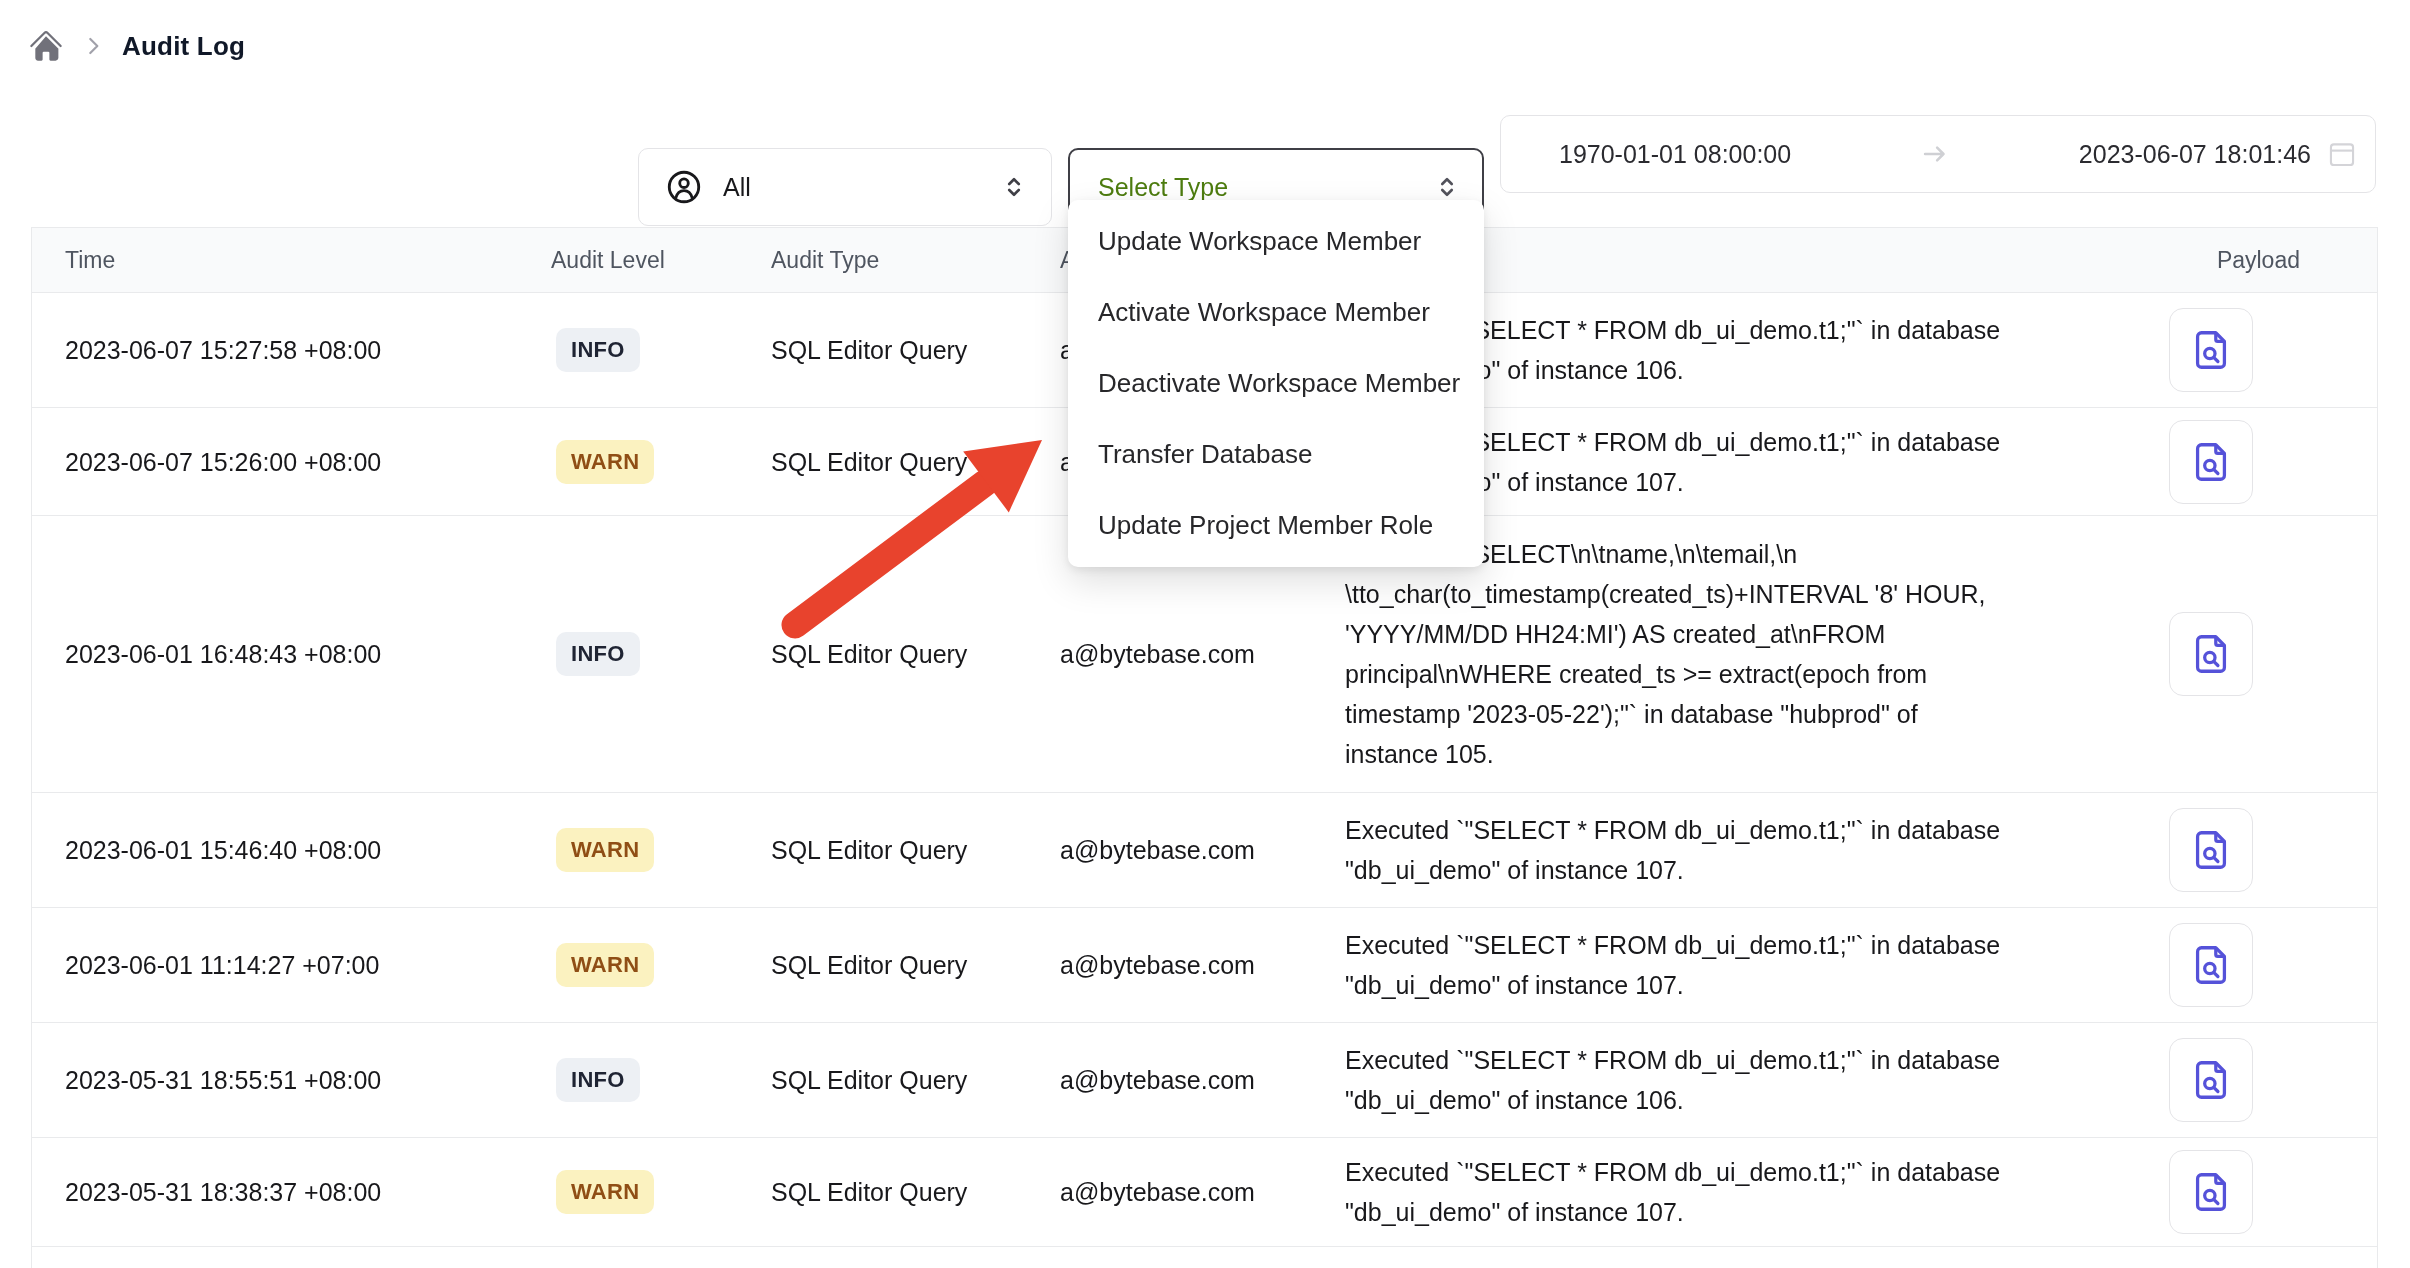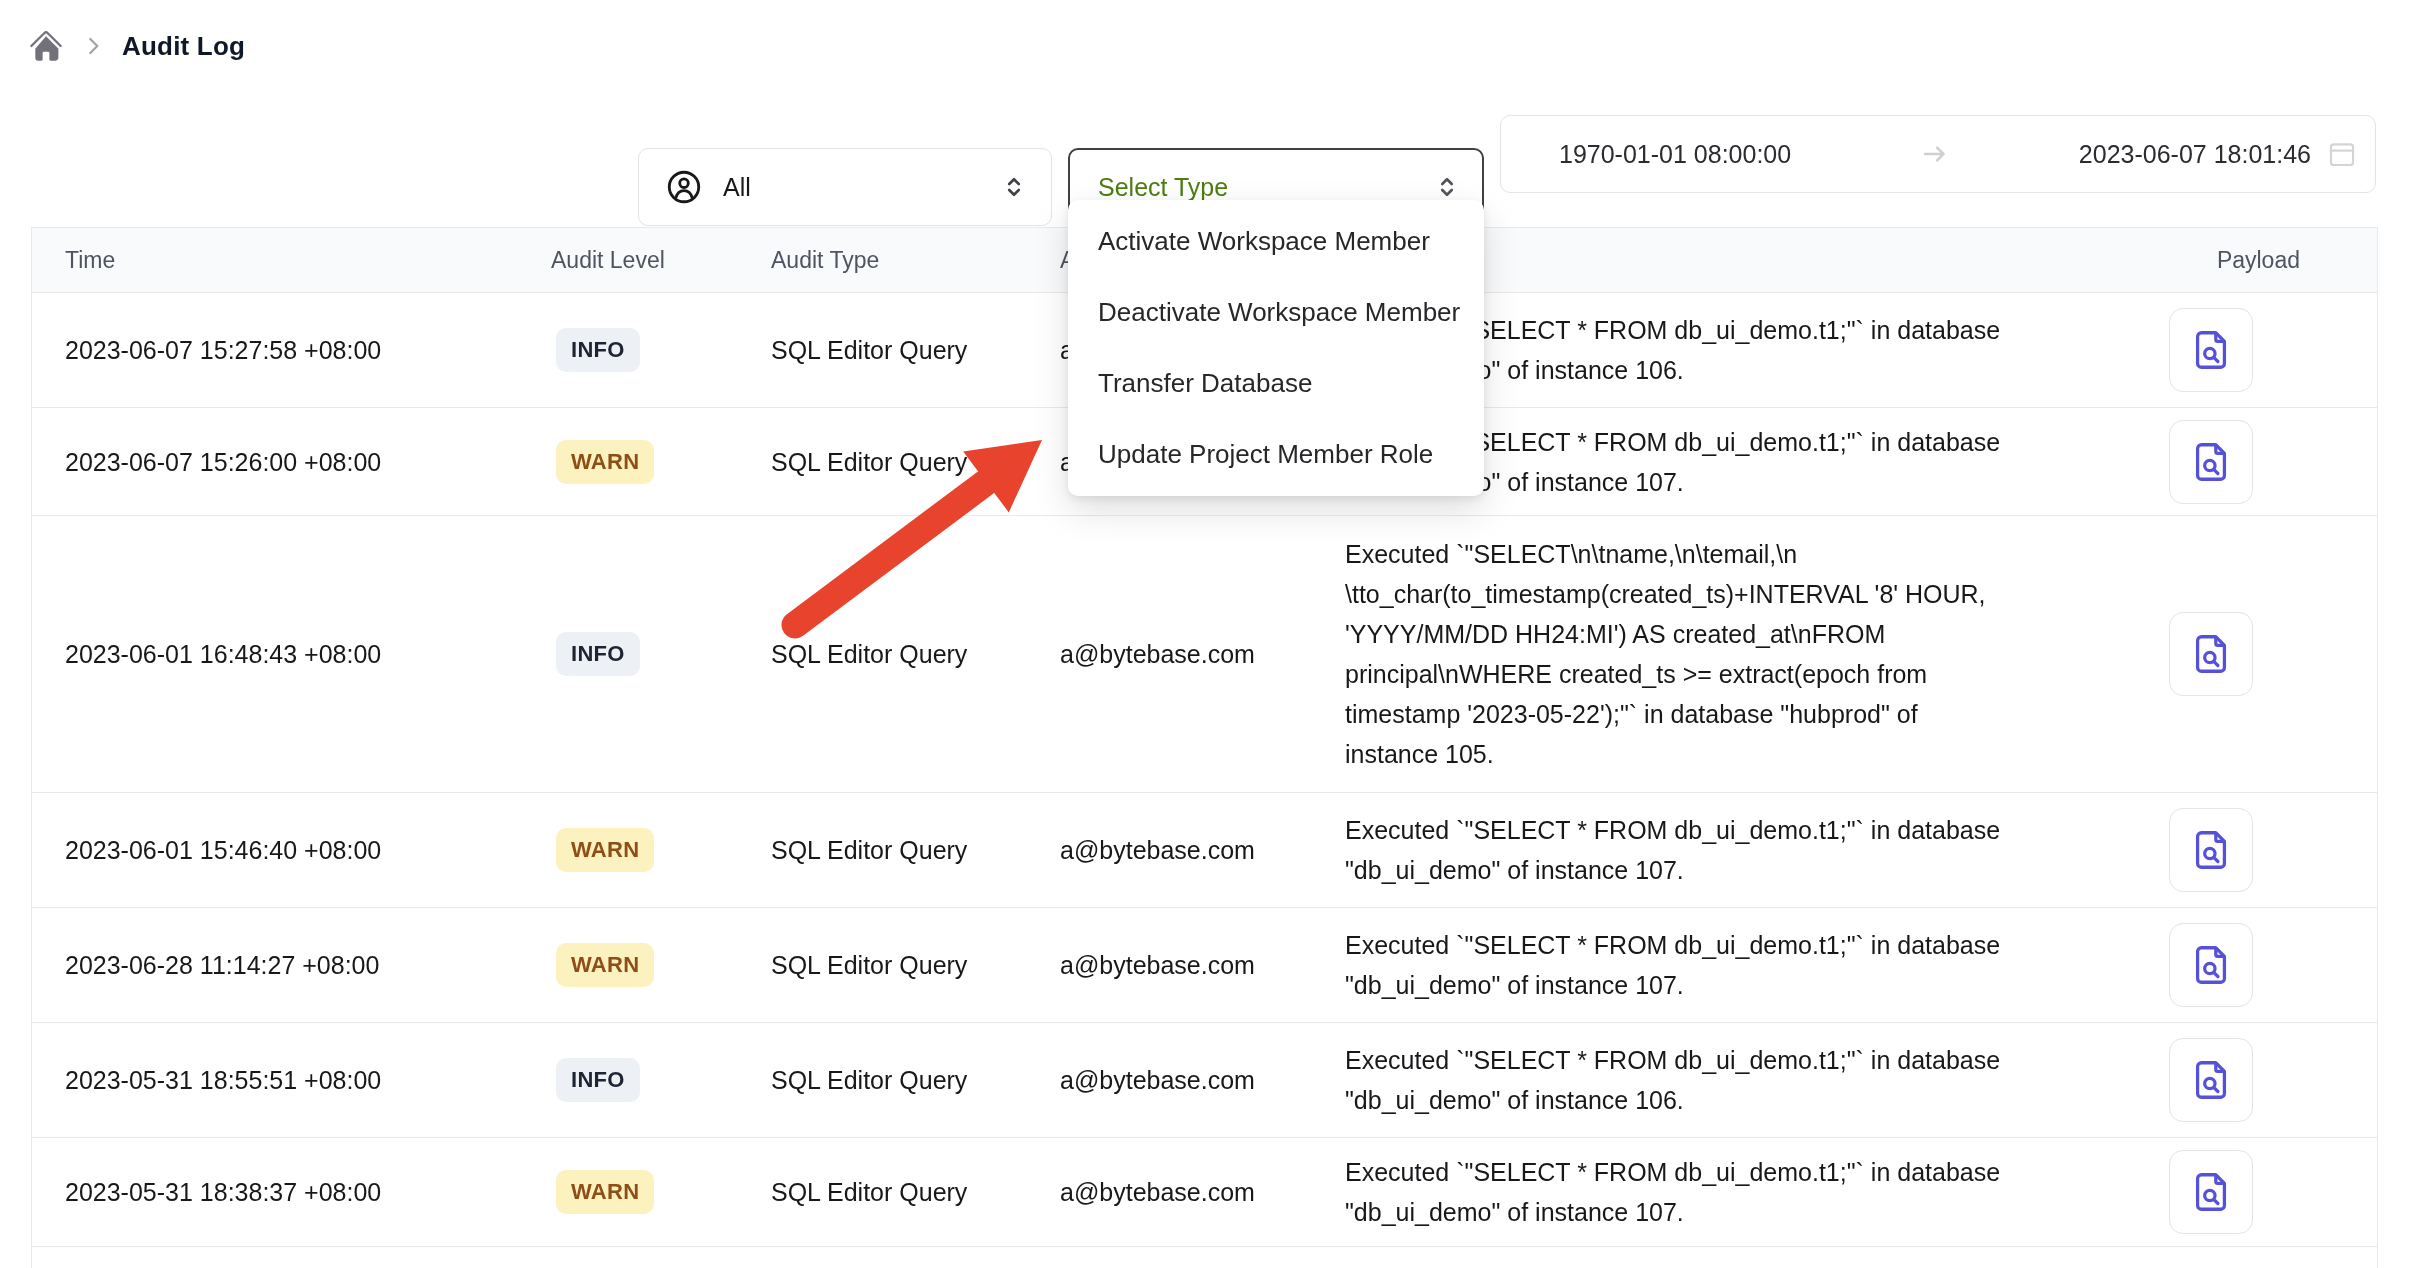--- a/index.html
+++ b/index.html
@@ -183,21 +183,21 @@
     <span class="cell c-comment">Executed `"SELECT * FROM db_ui_demo.t1;"` in database
 "db_ui_demo" of instance 107.</span>
     <button class="payload-btn">
       <svg class="icon" width="46" height="46">
           <use href="#i-filesearch"></use>
         </svg>
     </button>
   </div>
 
   <div class="trow rh-a">
-    <span class="cell c-time">2023-06-28 11:14:27 +08:00</span>
+    <span class="cell c-time">2023-06-01 11:14:27 +07:00</span>
     <span class="cell c-level"><span class="badge badge-warn">WARN</span></span>
     <span class="cell c-type">SQL Editor Query</span>
     <span class="cell c-actor">a@bytebase.com</span>
     <span class="cell c-comment">Executed `"SELECT * FROM db_ui_demo.t1;"` in database
 "db_ui_demo" of instance 107.</span>
     <button class="payload-btn">
       <svg class="icon" width="46" height="46">
           <use href="#i-filesearch"></use>
         </svg>
     </button>
@@ -228,20 +228,21 @@
       <svg class="icon" width="46" height="46">
           <use href="#i-filesearch"></use>
         </svg>
     </button>
   </div>
 
   <div class="trow row-stub"></div>
 </div>
 
 <div class="menu">
+  <div class="menu-item">Update Workspace Member</div>
   <div class="menu-item">Activate Workspace Member</div>
   <div class="menu-item">Deactivate Workspace Member</div>
   <div class="menu-item">Transfer Database</div>
   <div class="menu-item">Update Project Member Role</div>
 </div>
 
 <svg class="annot" width="2410" height="1268" viewBox="0 0 2410 1268">
   <line x1="795" y1="625" x2="985" y2="483" stroke="#e8432d" stroke-width="27" stroke-linecap="round"></line>
   <polygon points="1042,440 1008.8,512.4 963.2,451.6" fill="#e8432d"></polygon>
 </svg>

